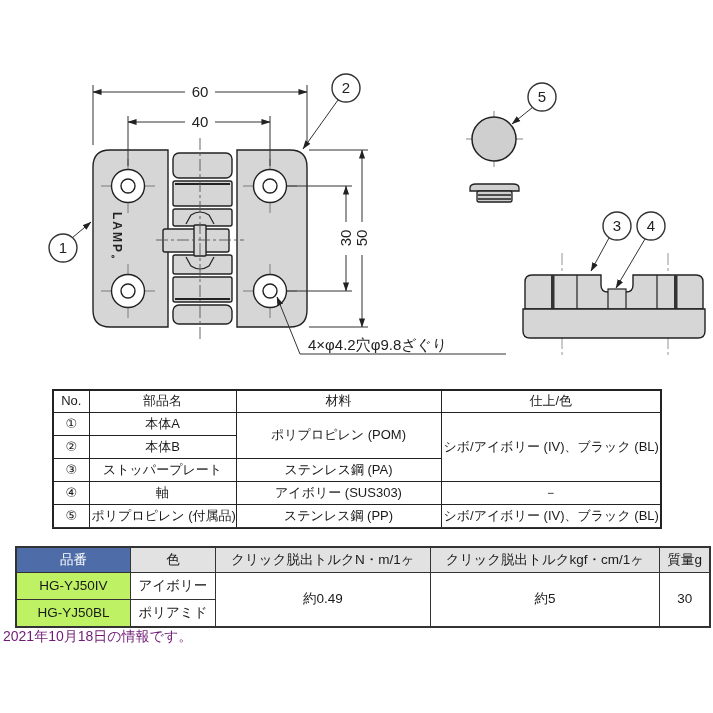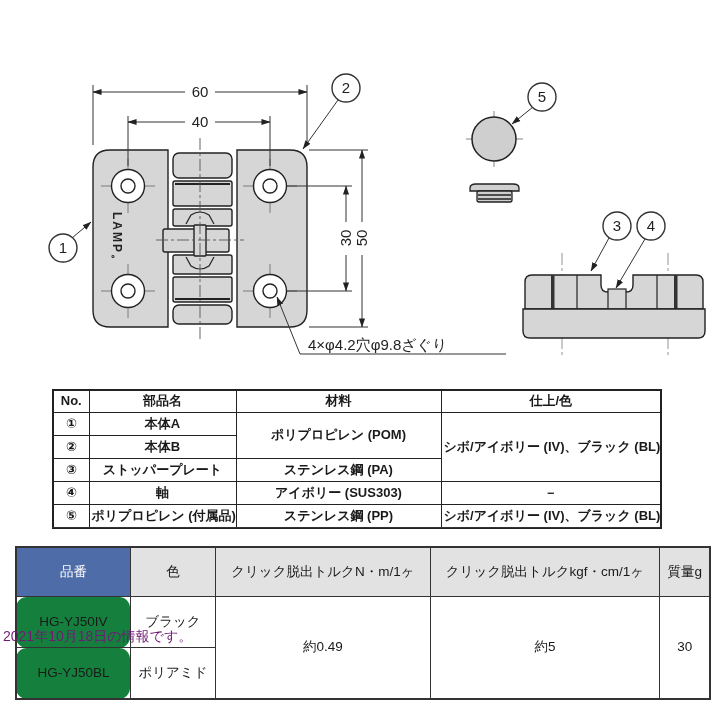--- a/index.html
+++ b/index.html
@@ -10,43 +10,43 @@
   }
   svg text{font-family:"Liberation Sans","DejaVu Sans",sans-serif;fill:#222;}
   
   table{border-collapse:collapse;table-layout:fixed;}
   .parts-table{
     position:absolute;left:52px;top:389px;width:608px;
     font-size:13px;border:2px solid #222;
   }
   .parts-table td,.parts-table th{
     border:1px solid #222;text-align:center;vertical-align:middle;
-    padding:0 2px;font-weight:bold;height:22px;line-height:1.1;
+    padding:0 2px;font-weight:normal;height:22px;line-height:1.1;
     overflow:hidden;white-space:nowrap;
   }
   .parts-table thead th{height:21px;}
   .pt-c0{width:36px;} .pt-c1{width:147px;} .pt-c2{width:205px;} .pt-c3{width:220px;}
   .parts-table-underline{
     position:absolute;left:52px;top:527px;width:608px;height:0;
     border-top:1.5px solid #333;
   }
   
   .product-table{
     position:absolute;left:15px;top:546px;width:696px;
     font-size:13.5px;border:2px solid #333;
   }
   .product-table td,.product-table th{
     border:1px solid #333;text-align:center;vertical-align:middle;
-    padding:12px 2px;font-weight:normal;line-height:1.1;
+    padding:0 2px;font-weight:normal;line-height:1.1;
     overflow:hidden;white-space:nowrap;
   }
   .product-table thead th{height:24px;background:#e2e2e2;}
   .product-table tbody td{height:26px;}
   .product-table th.code-head{background:#4e6ca8;color:#ffffff;}
-  .product-table td.code-cell{background:#15803d;border-radius:11px;}
+  .product-table td.code-cell{background:#bef264;}
   .pr-c0{width:114px;} .pr-c1{width:85px;} .pr-c2{width:214px;} .pr-c3{width:229px;} .pr-c4{width:50px;}
   
   .footer-note{
     position:absolute;left:3px;top:628px;font-size:14px;color:#701a75;
   }
 </style>
 </head>
 <body>
 
 <svg width="713" height="388" viewBox="0 0 713 388" style="position:absolute;left:0;top:0;">
@@ -255,21 +255,21 @@
       <th class="code-head">品番</th>
       <th>色</th>
       <th>クリック脱出トルクN・m/1ヶ</th>
       <th>クリック脱出トルクkgf・cm/1ヶ</th>
       <th>質量g</th>
     </tr>
   </thead>
   <tbody>
     <tr>
       <td class="code-cell">HG-YJ50IV</td>
-      <td>ブラック</td>
+      <td>アイボリー</td>
       <td rowspan="2">約0.49</td>
       <td rowspan="2">約5</td>
       <td rowspan="2">30</td>
     </tr>
     <tr>
       <td class="code-cell">HG-YJ50BL</td>
       <td>ポリアミド</td>
     </tr>
   </tbody>
 </table>

